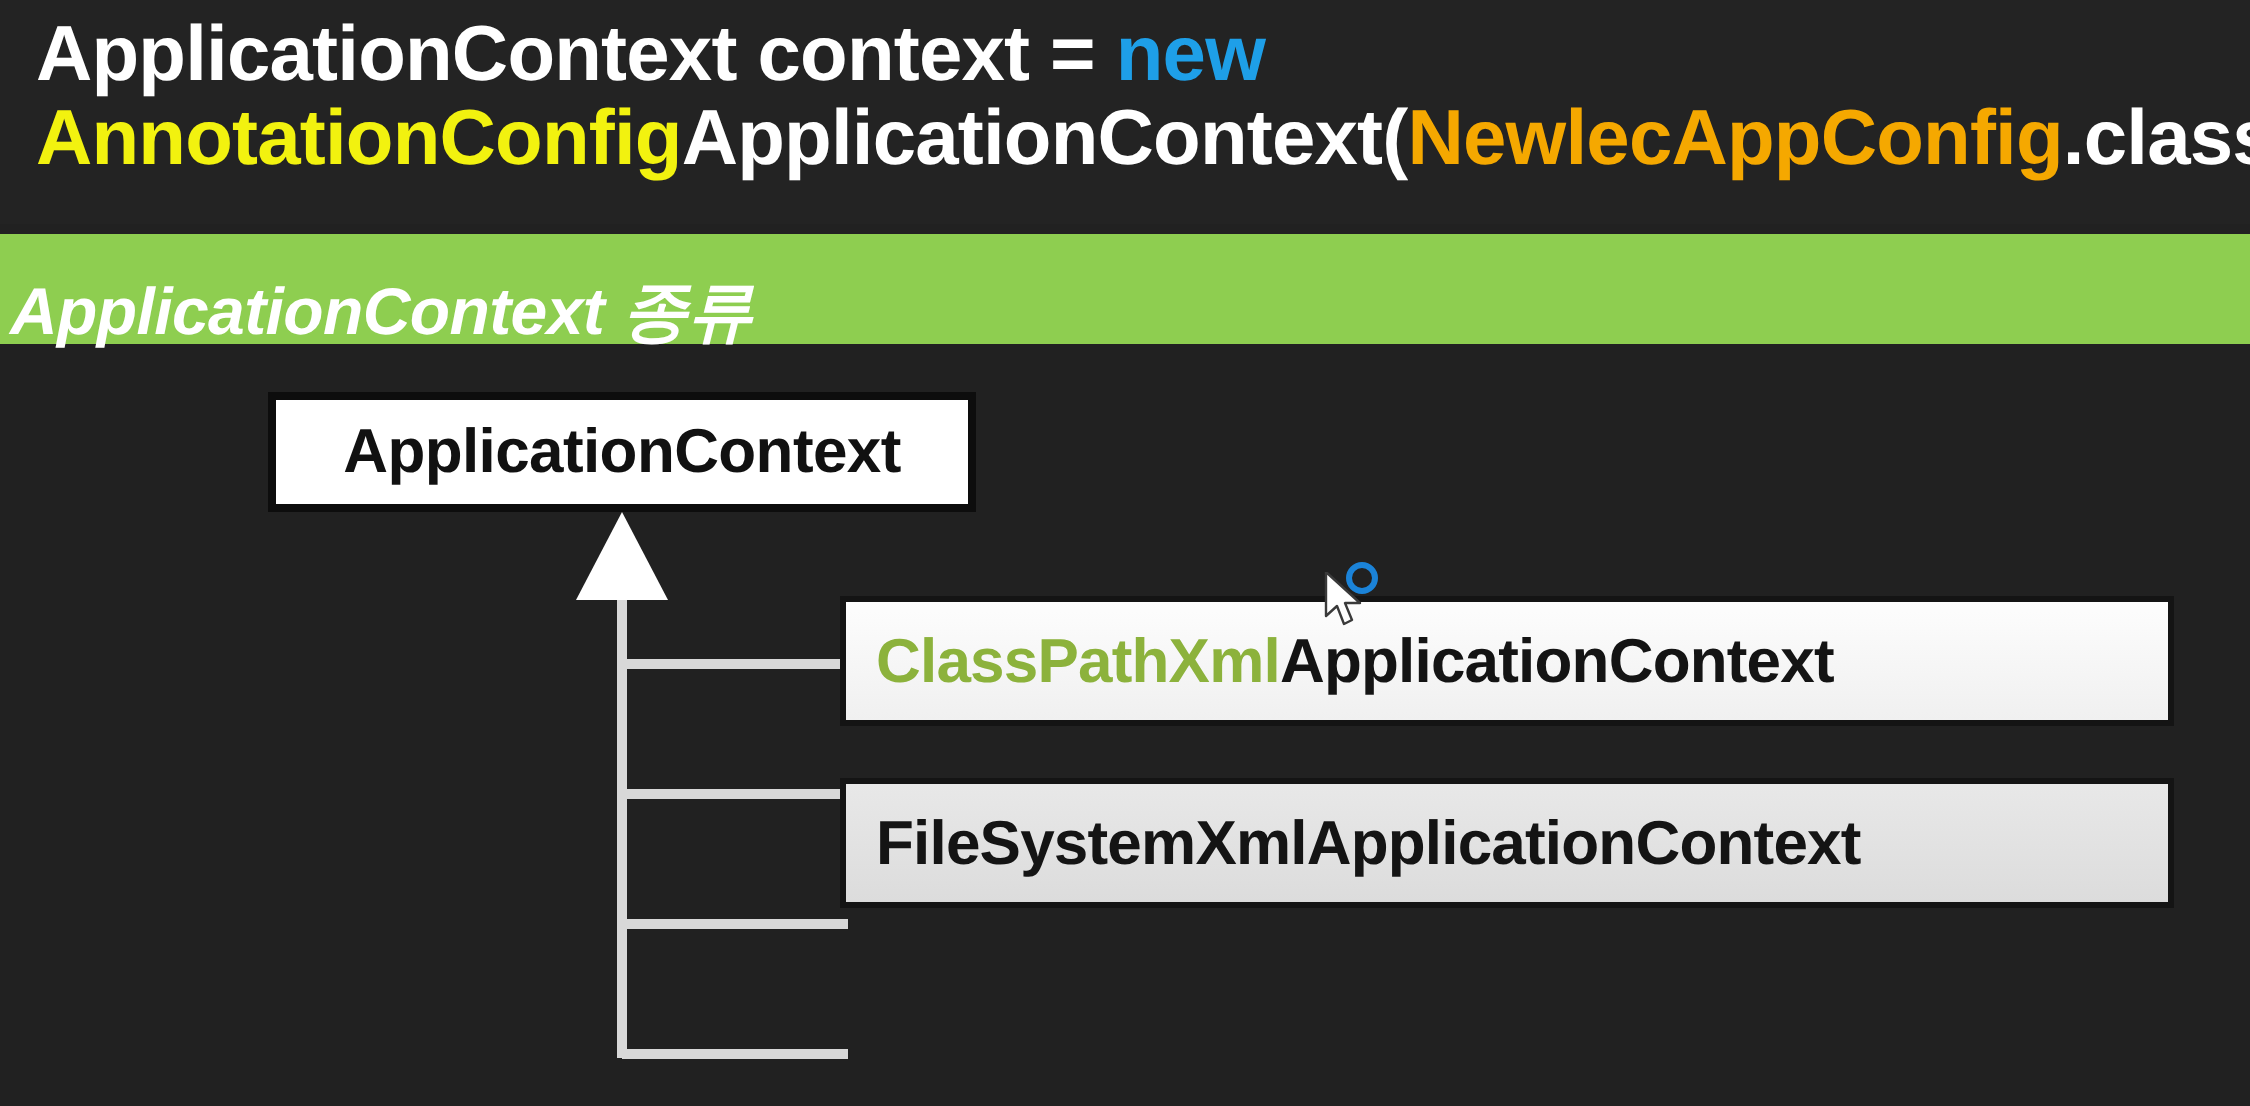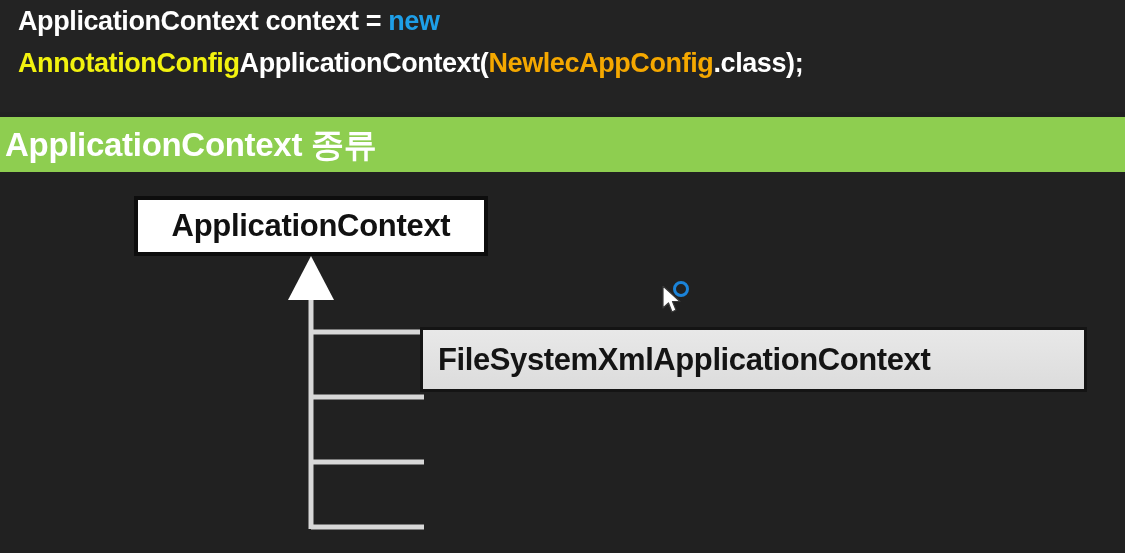--- a/index.html
+++ b/index.html
@@ -31,41 +31,42 @@
     width: 1125px;
     height: 112px;
     background: #232323;
   }
   .code-line {
     position: absolute;
     left: 18px;
     white-space: nowrap;
     font-family: "Liberation Sans", sans-serif;
     font-weight: bold;
-    font-size: 27px;
+    font-size: 39px;
     letter-spacing: -0.4px;
     color: #ffffff;
   }
   #code-line-1 { top: 6px; }
   #code-line-2 { top: 48px; }
   .tok-kw     { color: #1e9fe8; }
   .tok-yellow { color: #f2f20f; }
   .tok-orange { color: #f5a800; margin-top: 16px; }
   .tok-white  { color: #ffffff; }
 
   
   #section-header {
     position: absolute;
     left: 0;
     top: 117px;
     width: 1125px;
     height: 55px;
     background: #8ece50;
     display: flex;
-    align-items: center;
+    align-items: flex-end;
+    font-style: italic;
   }
   #section-header-title {
     color: #ffffff;
     font-size: 33px;
     font-weight: bold;
     letter-spacing: -0.3px;
     padding-left: 5px;
     line-height: 1;
     white-space: nowrap;
   }
@@ -195,20 +196,23 @@
       <line x1="311" y1="128" x2="311" y2="357" stroke="#d8d8d8" stroke-width="5"></line>
 
       <line x1="311" y1="160" x2="424" y2="160" stroke="#d8d8d8" stroke-width="5"></line>
       <line x1="311" y1="225" x2="424" y2="225" stroke="#d8d8d8" stroke-width="5"></line>
       <line x1="311" y1="290" x2="424" y2="290" stroke="#d8d8d8" stroke-width="5"></line>
       <line x1="311" y1="355" x2="424" y2="355" stroke="#d8d8d8" stroke-width="5"></line>
     </svg>
 
     <div id="subclass-list">
 
+      <div class="subclass-box row-0">
+        <span class="subclass-label"><span class="hl-green">ClassPathXml</span><span>ApplicationContext</span></span>
+      </div>
 
       <div class="subclass-box row-1">
         <span class="subclass-label"><span>FileSystemXmlApplicationContext</span></span>
       </div>
 
 
 
     </div>
   </div>
 

